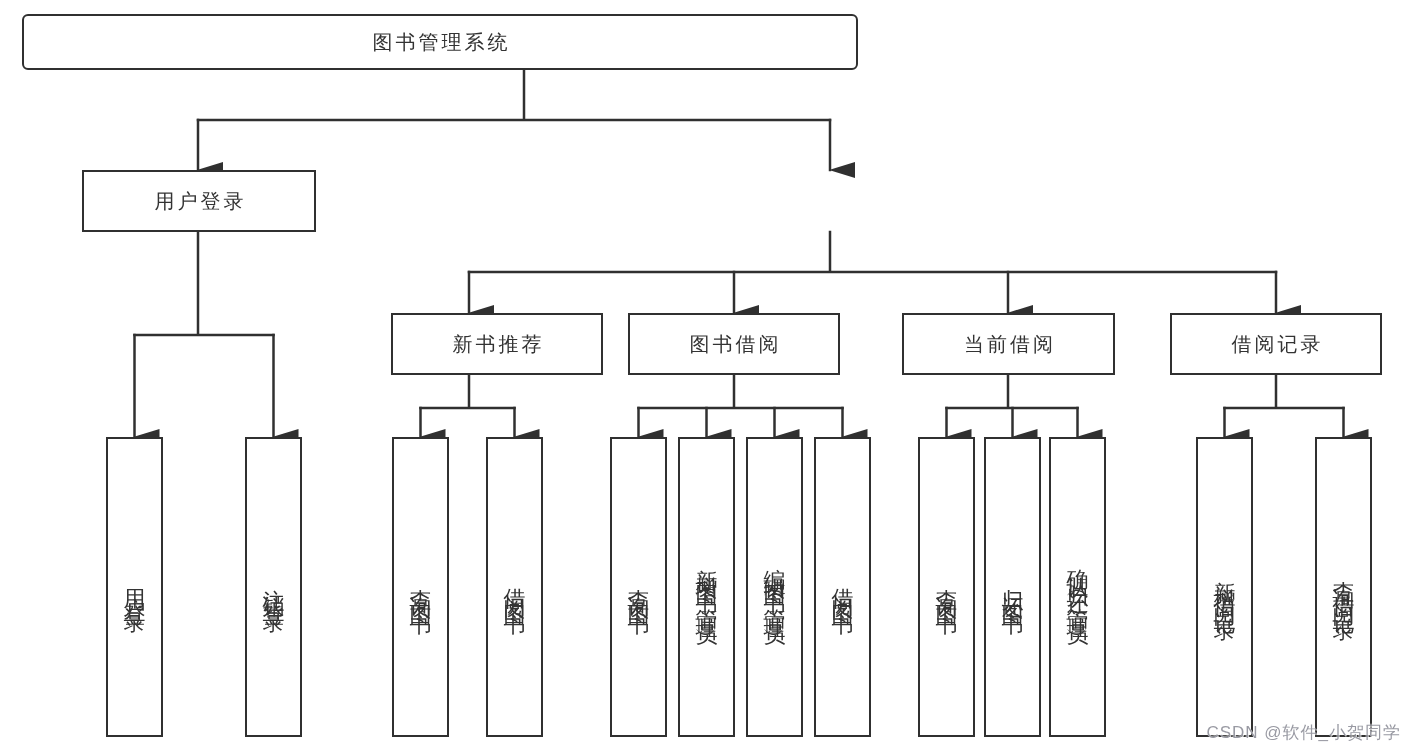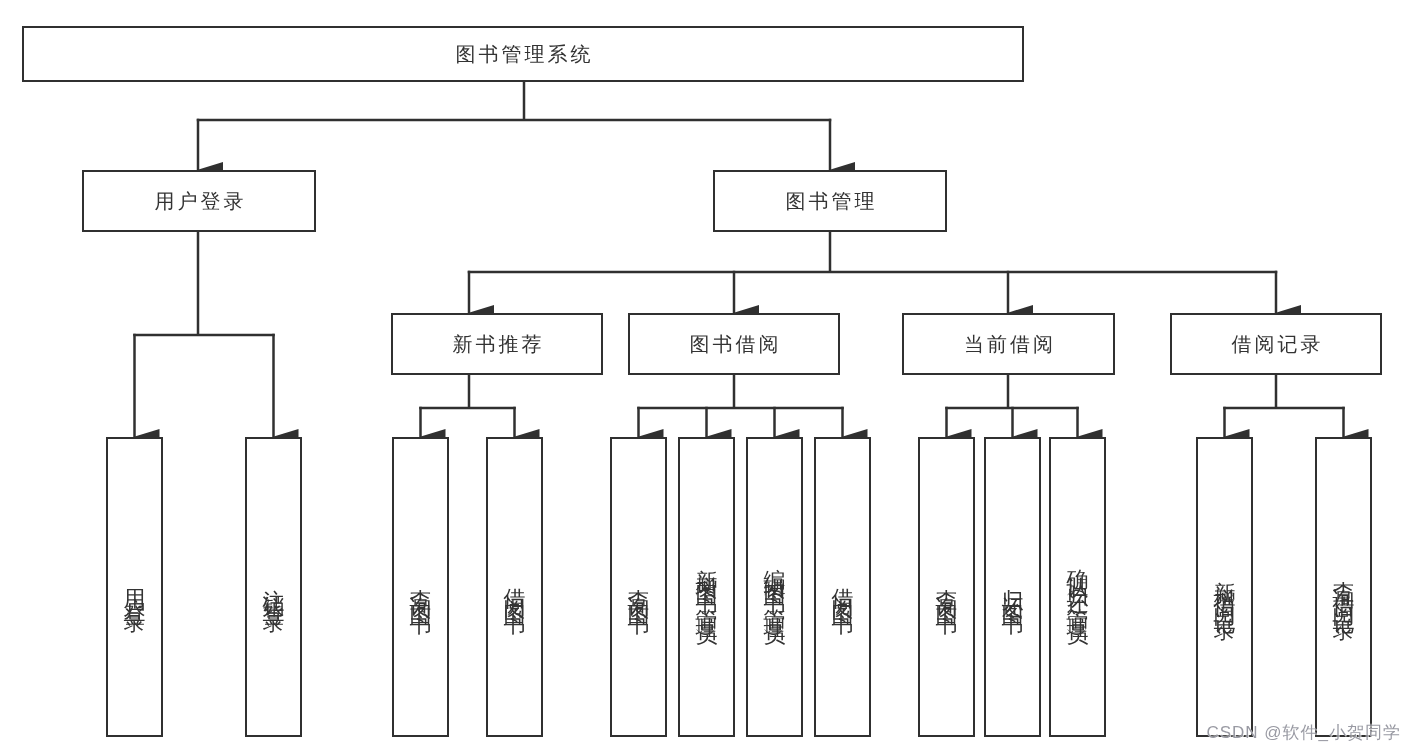--- a/index.html
+++ b/index.html
@@ -25,21 +25,21 @@
     display: flex;
     align-items: center;
     justify-content: center;
   }
   .h-node {
     font-size: 20px;
     letter-spacing: 3px;
     text-indent: 3px; 
     white-space: nowrap;
   }
-  .node-root   { left: 22px;  top: 26px;  width: 1002px; height: 56px; }
+  .node-root   { left: 22px;  top: 14px;  width: 836px; height: 56px; border-radius: 6px; }
   .node-l2     { top: 170px; width: 234px; height: 62px; }
   .node-l3     { top: 313px; width: 212px; height: 62px; }
   .leaf        { top: 437px; width: 57px;  height: 300px; }
   .vtext {
     writing-mode: vertical-rl;
     text-orientation: mixed;
     font-size: 22px;
     letter-spacing: 8px;
     line-height: 1;
     white-space: nowrap;
@@ -116,23 +116,20 @@
     </g>
   </svg>
 
   <div class="node h-node node-root">
     <span>图书管理系统</span>
   </div>
 
   <div class="node h-node node-l2" style="left:82px;">
     <span>用户登录</span>
   </div>
-  <div class="node h-node node-l2" style="left:713px;">
-    <span>图书管理</span>
-  </div>
 
   <div class="node h-node node-l3" style="left:363px;margin-left:28px;">
     <span>新书推荐</span>
   </div>
   <div class="node h-node node-l3" style="left:628px;">
     <span>图书借阅</span>
   </div>
   <div class="node h-node node-l3" style="left:902px; width:213px;">
     <span>当前借阅</span>
   </div>

